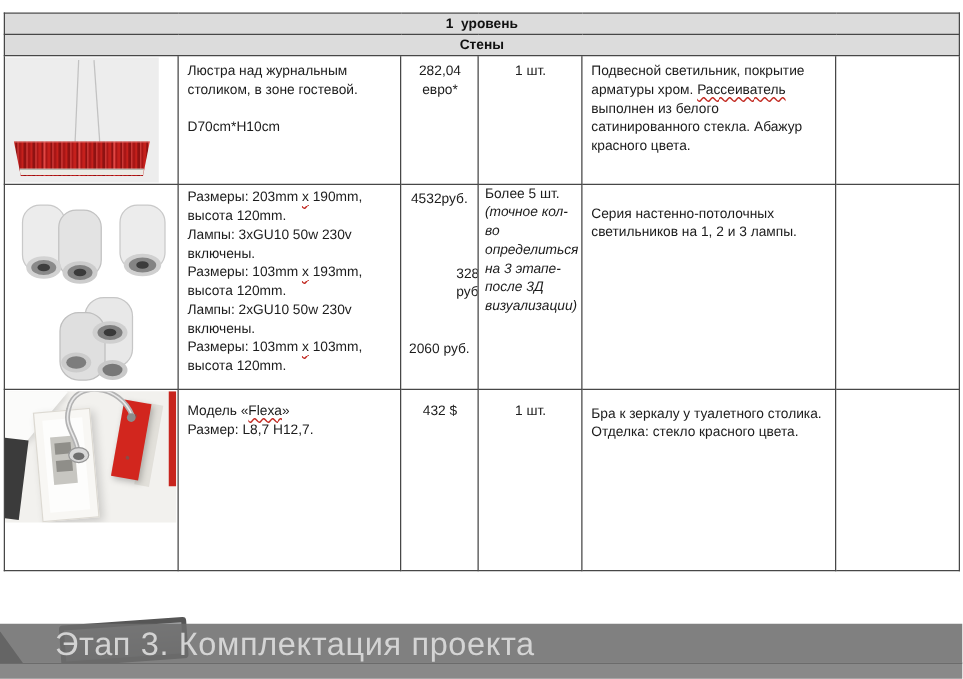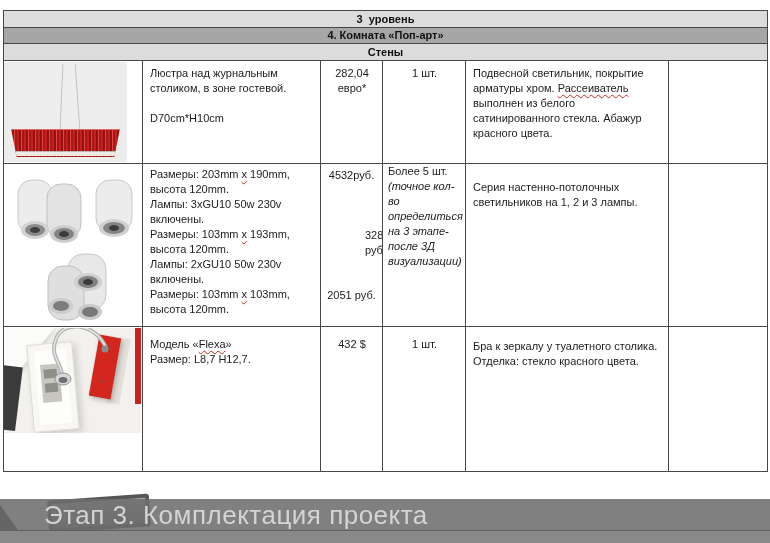--- a/index.html
+++ b/index.html
@@ -104,24 +104,21 @@
       <col style="width:139px">
         <col style="width:178px">
         <col style="width:62px">
       <col style="width:83px">
         <col style="width:203px">
         <col style="width:99px">
     </colgroup>
     <tbody>
 
     <tr class="band light">
-      <td colspan="6"><span class="band-label">3  уровень</span></td>
-    </tr>
-    <tr class="band mid">
-      <td colspan="6"><span class="band-label">4. Комната «Поп-арт»</span></td>
+      <td colspan="6"><span class="band-label">1  уровень</span></td>
     </tr>
     <tr class="band light">
       <td colspan="6"><span class="band-label">Стены</span></td>
     </tr>
 
     <tr style="height:103px">
       <td class="imgcell">
         <div class="photo1">
           <div class="wire w1"></div>
           <div class="wire w2"></div>
@@ -184,21 +181,21 @@
         <div><span>Размеры: 103mm </span><span class="misspell">x</span><span> 193mm,</span></div>
         <div>высота 120mm.</div>
         <div>Лампы: 2xGU10 50w 230v</div>
         <div>включены.</div>
         <div><span>Размеры: 103mm </span><span class="misspell">x</span><span> 103mm,</span></div>
         <div>высота 120mm.</div>
       </td>
       <td class="price2">
         <div class="p2 a">4532руб.</div>
         <div class="p2 b">3284 руб.</div>
-        <div class="p2 c">2051 руб.</div>
+        <div class="p2 c">2060 руб.</div>
       </td>
       <td class="txt" style="padding:0 2px 0 5px">
         <div>Более 5 шт.</div>
         <div class="qty-note">(точное кол-во определиться на 3 этапе-после 3Д визуализации)</div>
       </td>
       <td class="txt" style="padding-top:16px">
         <span>Серия настенно-потолочных светильников на 1, 2 и 3 лампы.</span>
       </td>
       <td class="txt"></td>
     </tr>

